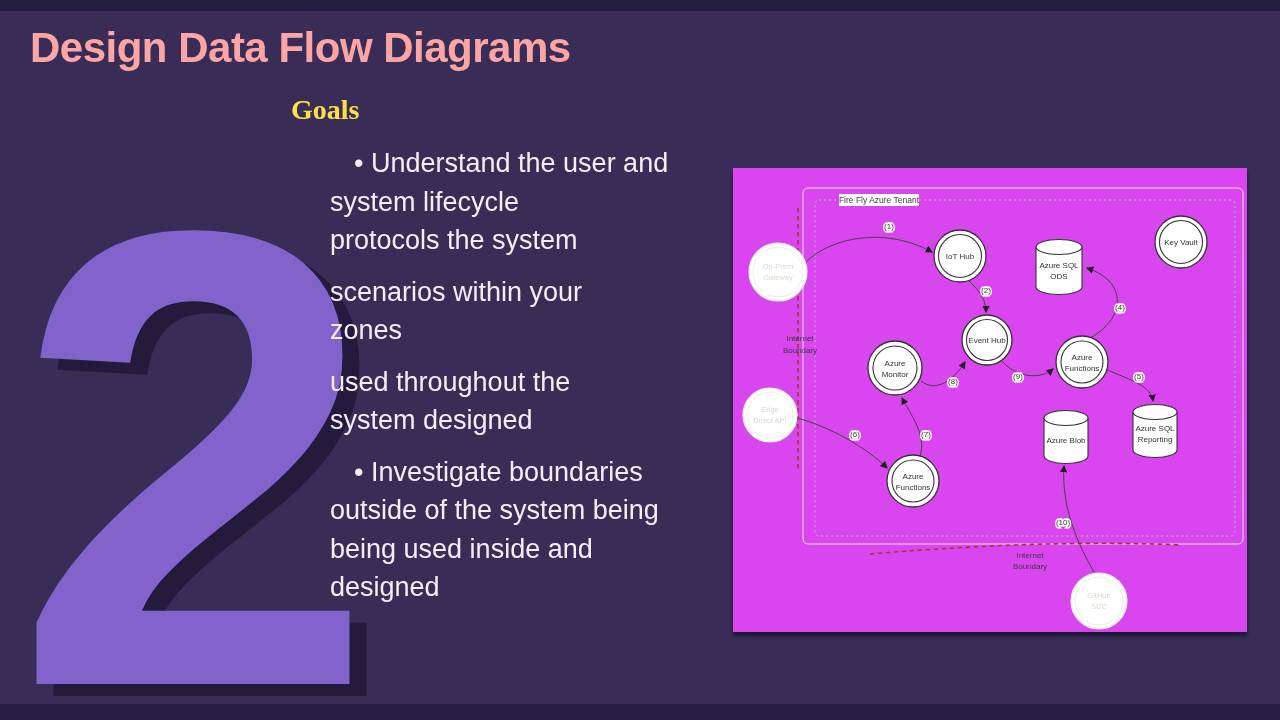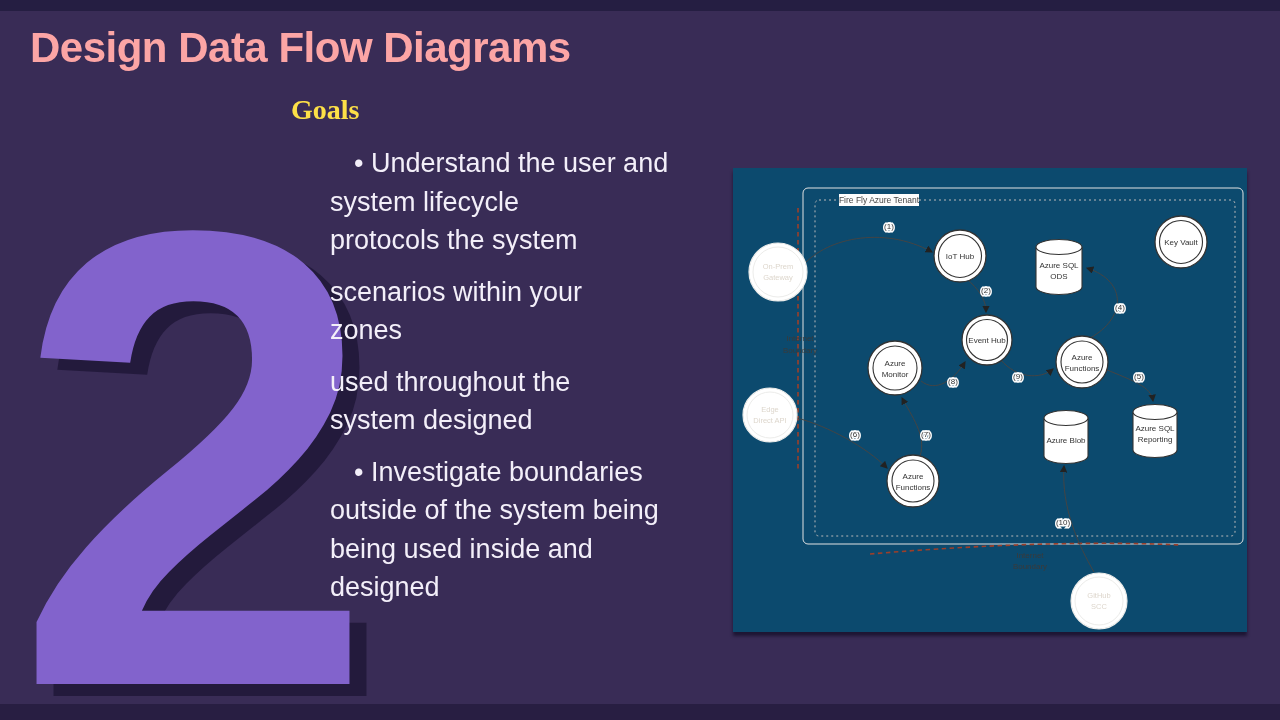--- a/index.html
+++ b/index.html
@@ -34,21 +34,21 @@
     position:absolute; left:330px; top:144px; width:410px;
     font-size:27px; line-height:38.5px; color:#f3eff9; z-index:3;
   }
   .bullet { margin-bottom:13px; }
   .bullet .line { display:block; }
   .bullet .first { display:block;margin-left:24px; }
   .bullet .marker { display:inline; }
 
   .diagram-panel {
     position:absolute; left:733px; top:168px; width:514px; height:464px;
-    background:#0c4a6e;
+    background:#d946ef;
     box-shadow:0 4px 3px rgba(8,4,24,.55);
     z-index:2;
   }
   .diagram-panel svg { display:block; width:514px; height:464px; }
 
   svg text {
     font-family:"Liberation Sans", sans-serif;
     fill:#333;
   }
   .node-label { font-size:8px; text-anchor:middle; }

